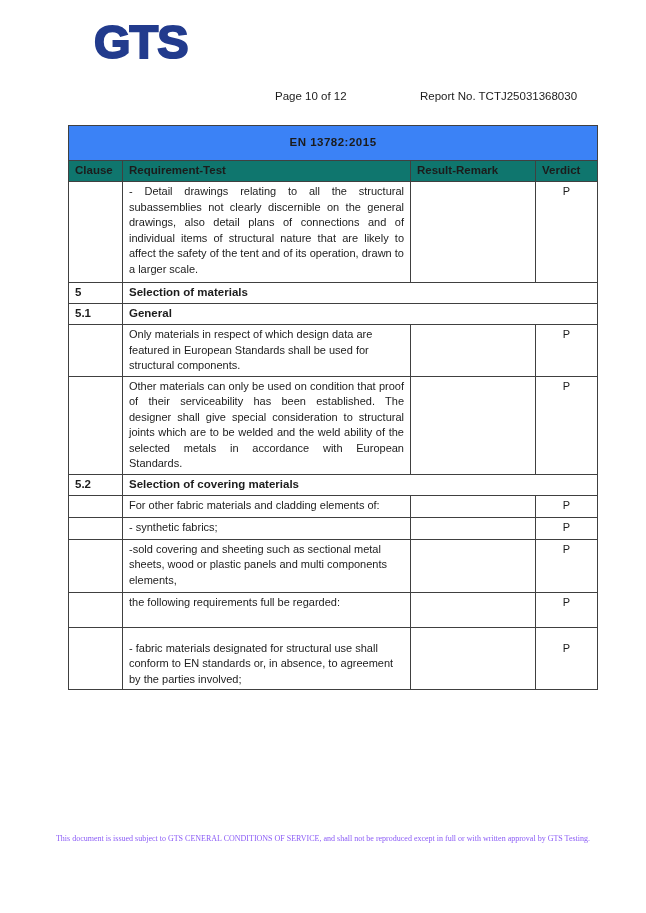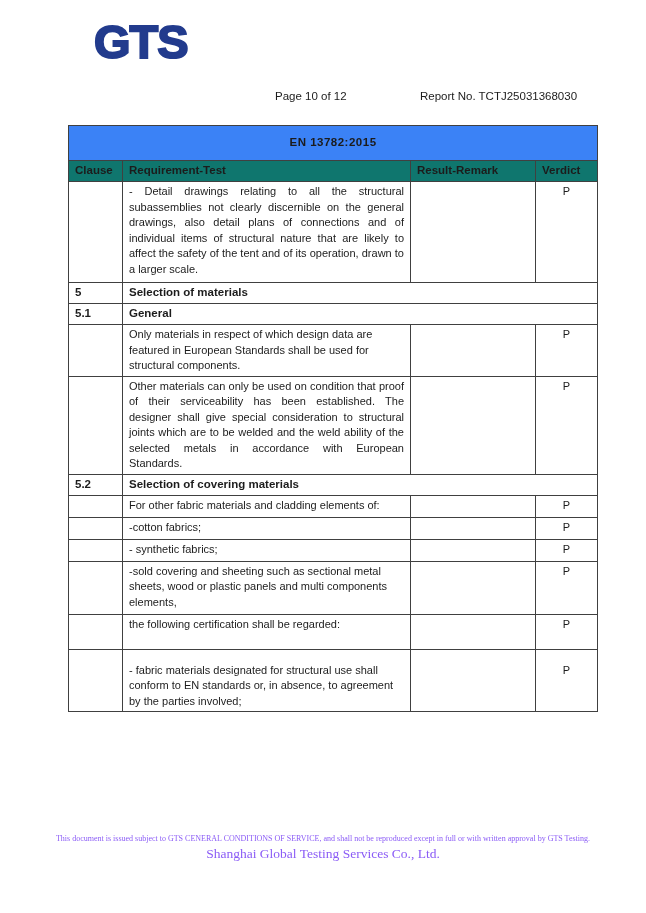--- a/index.html
+++ b/index.html
@@ -160,55 +160,48 @@
     </tr>
 
 
     <tr class="r1l">
       <td></td>
       <td>For other fabric materials and cladding elements of:</td>
       <td></td>
       <td class="v">P</td>
     </tr>
 
+
     <tr class="r1l">
       <td></td>
-      <td>-cotton fabrics;</td>
-      <td></td>
-      <td class="v">P</td>
-    </tr>
-
-    <tr class="r1l">
-      <td></td>
       <td>- synthetic fabrics;</td>
       <td></td>
       <td class="v">P</td>
     </tr>
 
     <tr class="r10">
       <td></td>
       <td>-sold covering and sheeting such as sectional metal sheets, wood or plastic panels and multi components elements,</td>
       <td></td>
       <td class="v">P</td>
     </tr>
 
     <tr class="r11">
       <td></td>
-      <td>the following certification shall be regarded:</td>
+      <td>the following requirements full be regarded:</td>
       <td></td>
       <td class="v">P</td>
     </tr>
 
     <tr class="r12">
       <td></td>
       <td>- fabric materials designated for structural use shall conform to EN standards or, in absence, to agreement by the parties involved;</td>
       <td></td>
       <td class="v">P</td>
     </tr>
   </tbody>
     </table>
 
   <div class="footer">
     <div class="disclaimer">This document is issued subject to GTS CENERAL CONDITIONS OF SERVICE, and shall not be reproduced except in full or with written approval by GTS Testing.</div>
-    <div class="company">Shanghai Global Testing Services Co., Ltd.</div>
   </div>
 
 </div>
 
 </body></html>

